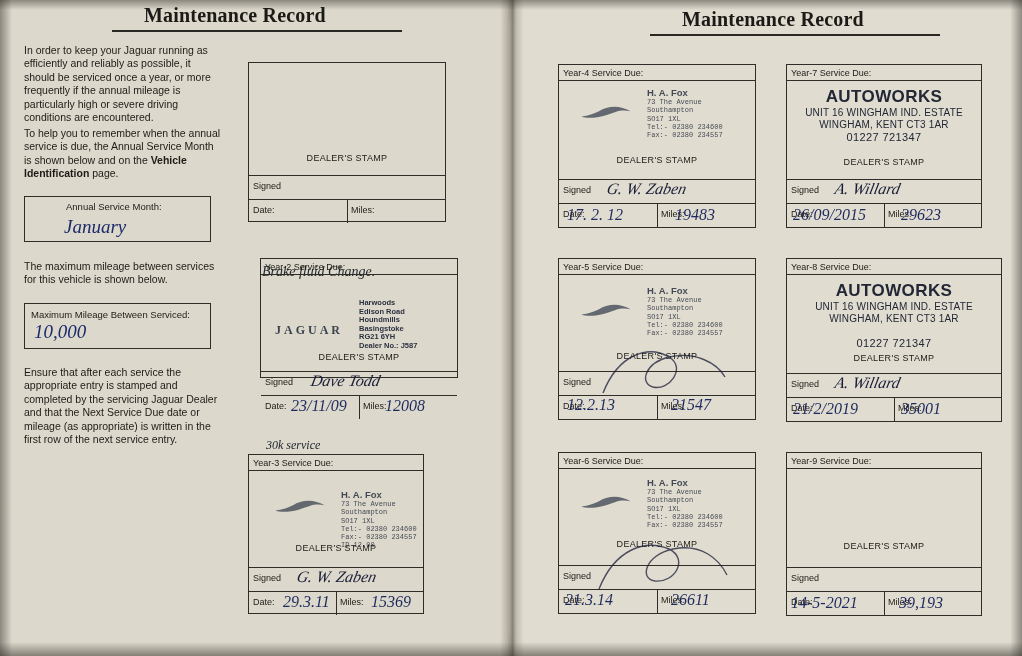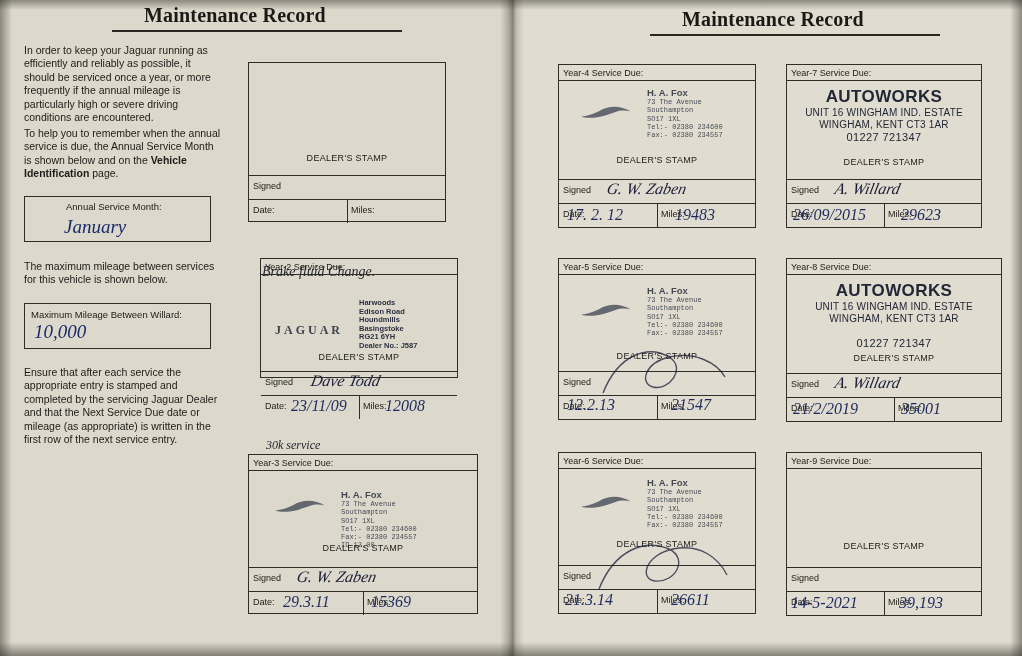--- a/index.html
+++ b/index.html
@@ -291,21 +291,21 @@
   <div class="intro" style="left:24px; top:44px;">In order to keep your Jaguar running as efficiently and reliably as possible, it should be serviced once a year, or more frequently if the annual mileage is particularly high or severe driving conditions are encountered.</div>
   <div class="intro" style="left:24px; top:127px;"><span>To help you to remember when the annual service is due, the Annual Service Month is shown below and on the </span><b>Vehicle Identification</b><span> page.</span></div>
 
   <div class="field-box" style="left:24px; top:196px; width:185px; height:44px;"></div>
   <div class="field-label" style="left:66px; top:201px;">Annual Service Month:</div>
   <div class="hand" style="left:64px; top:216px; font-size:19px;">January</div>
 
   <div class="intro" style="left:24px; top:260px;">The maximum mileage between services for this vehicle is shown below.</div>
 
   <div class="field-box" style="left:24px; top:303px; width:185px; height:44px;"></div>
-  <div class="field-label" style="left:31px; top:309px;">Maximum Mileage Between Willard:</div>
+  <div class="field-label" style="left:31px; top:309px;">Maximum Mileage Between Serviced:</div>
   <div class="hand" style="left:34px; top:321px; font-size:19px;">10,000</div>
 
   <div class="intro" style="left:24px; top:366px;">Ensure that after each service the appropriate entry is stamped and completed by the servicing Jaguar Dealer and that the Next Service Due date or mileage (as appropriate) is written in the first row of the next service entry.</div>
 
   <div class="svc" style="left:248px; top:62px; width:198px; height:160px;">
     <div class="svc-stamp-label" style="top:90px;">DEALER'S STAMP</div>
     <div class="svc-signed-row" style="top:112px;">
       <span class="lab">Signed</span>
       <span class="hand-sig" style="left:54px; top:2px;"></span>
     </div>
@@ -342,21 +342,21 @@
       <div class="divider"></div>
       <span class="lab-date">Date:</span>
       <span class="lab-miles">Miles:</span>
       <span class="hand-sm" style="left:30px; top:1px; font-size:16px;">23/11/09</span>
       <span class="hand-sm" style="left:124px; top:1px; font-size:16px;">12008</span>
     </div>
   </div>
 
   <div class="note-hand" style="left:266px; top:438px; font-size:12px;">30k service</div>
 
-  <div class="svc" style="left:248px; top:454px; width:230px; height:160px;">
+  <div class="svc" style="left:248px; top:454px; width:176px; height:160px;">
     <div class="svc-head">
         <span>Year-3 Service Due:</span>
       </div>
 
     <svg class="jag-cat" style="left:24px; top:44px;" viewBox="0 0 60 16">
       <path d="M2 13 C10 12 16 10 22 7 C27 4 33 2 40 2 C46 2 52 4 58 7 C52 6 46 6 41 8 C34 10 28 13 20 14 C13 15 6 15 2 13 Z" fill="#3b4250"></path>
     </svg>
     <div class="stamp stamp-hafox" style="left:92px; top:36px;"><span class="big">H. A. Fox</span>
 73 The Avenue
 Southampton

